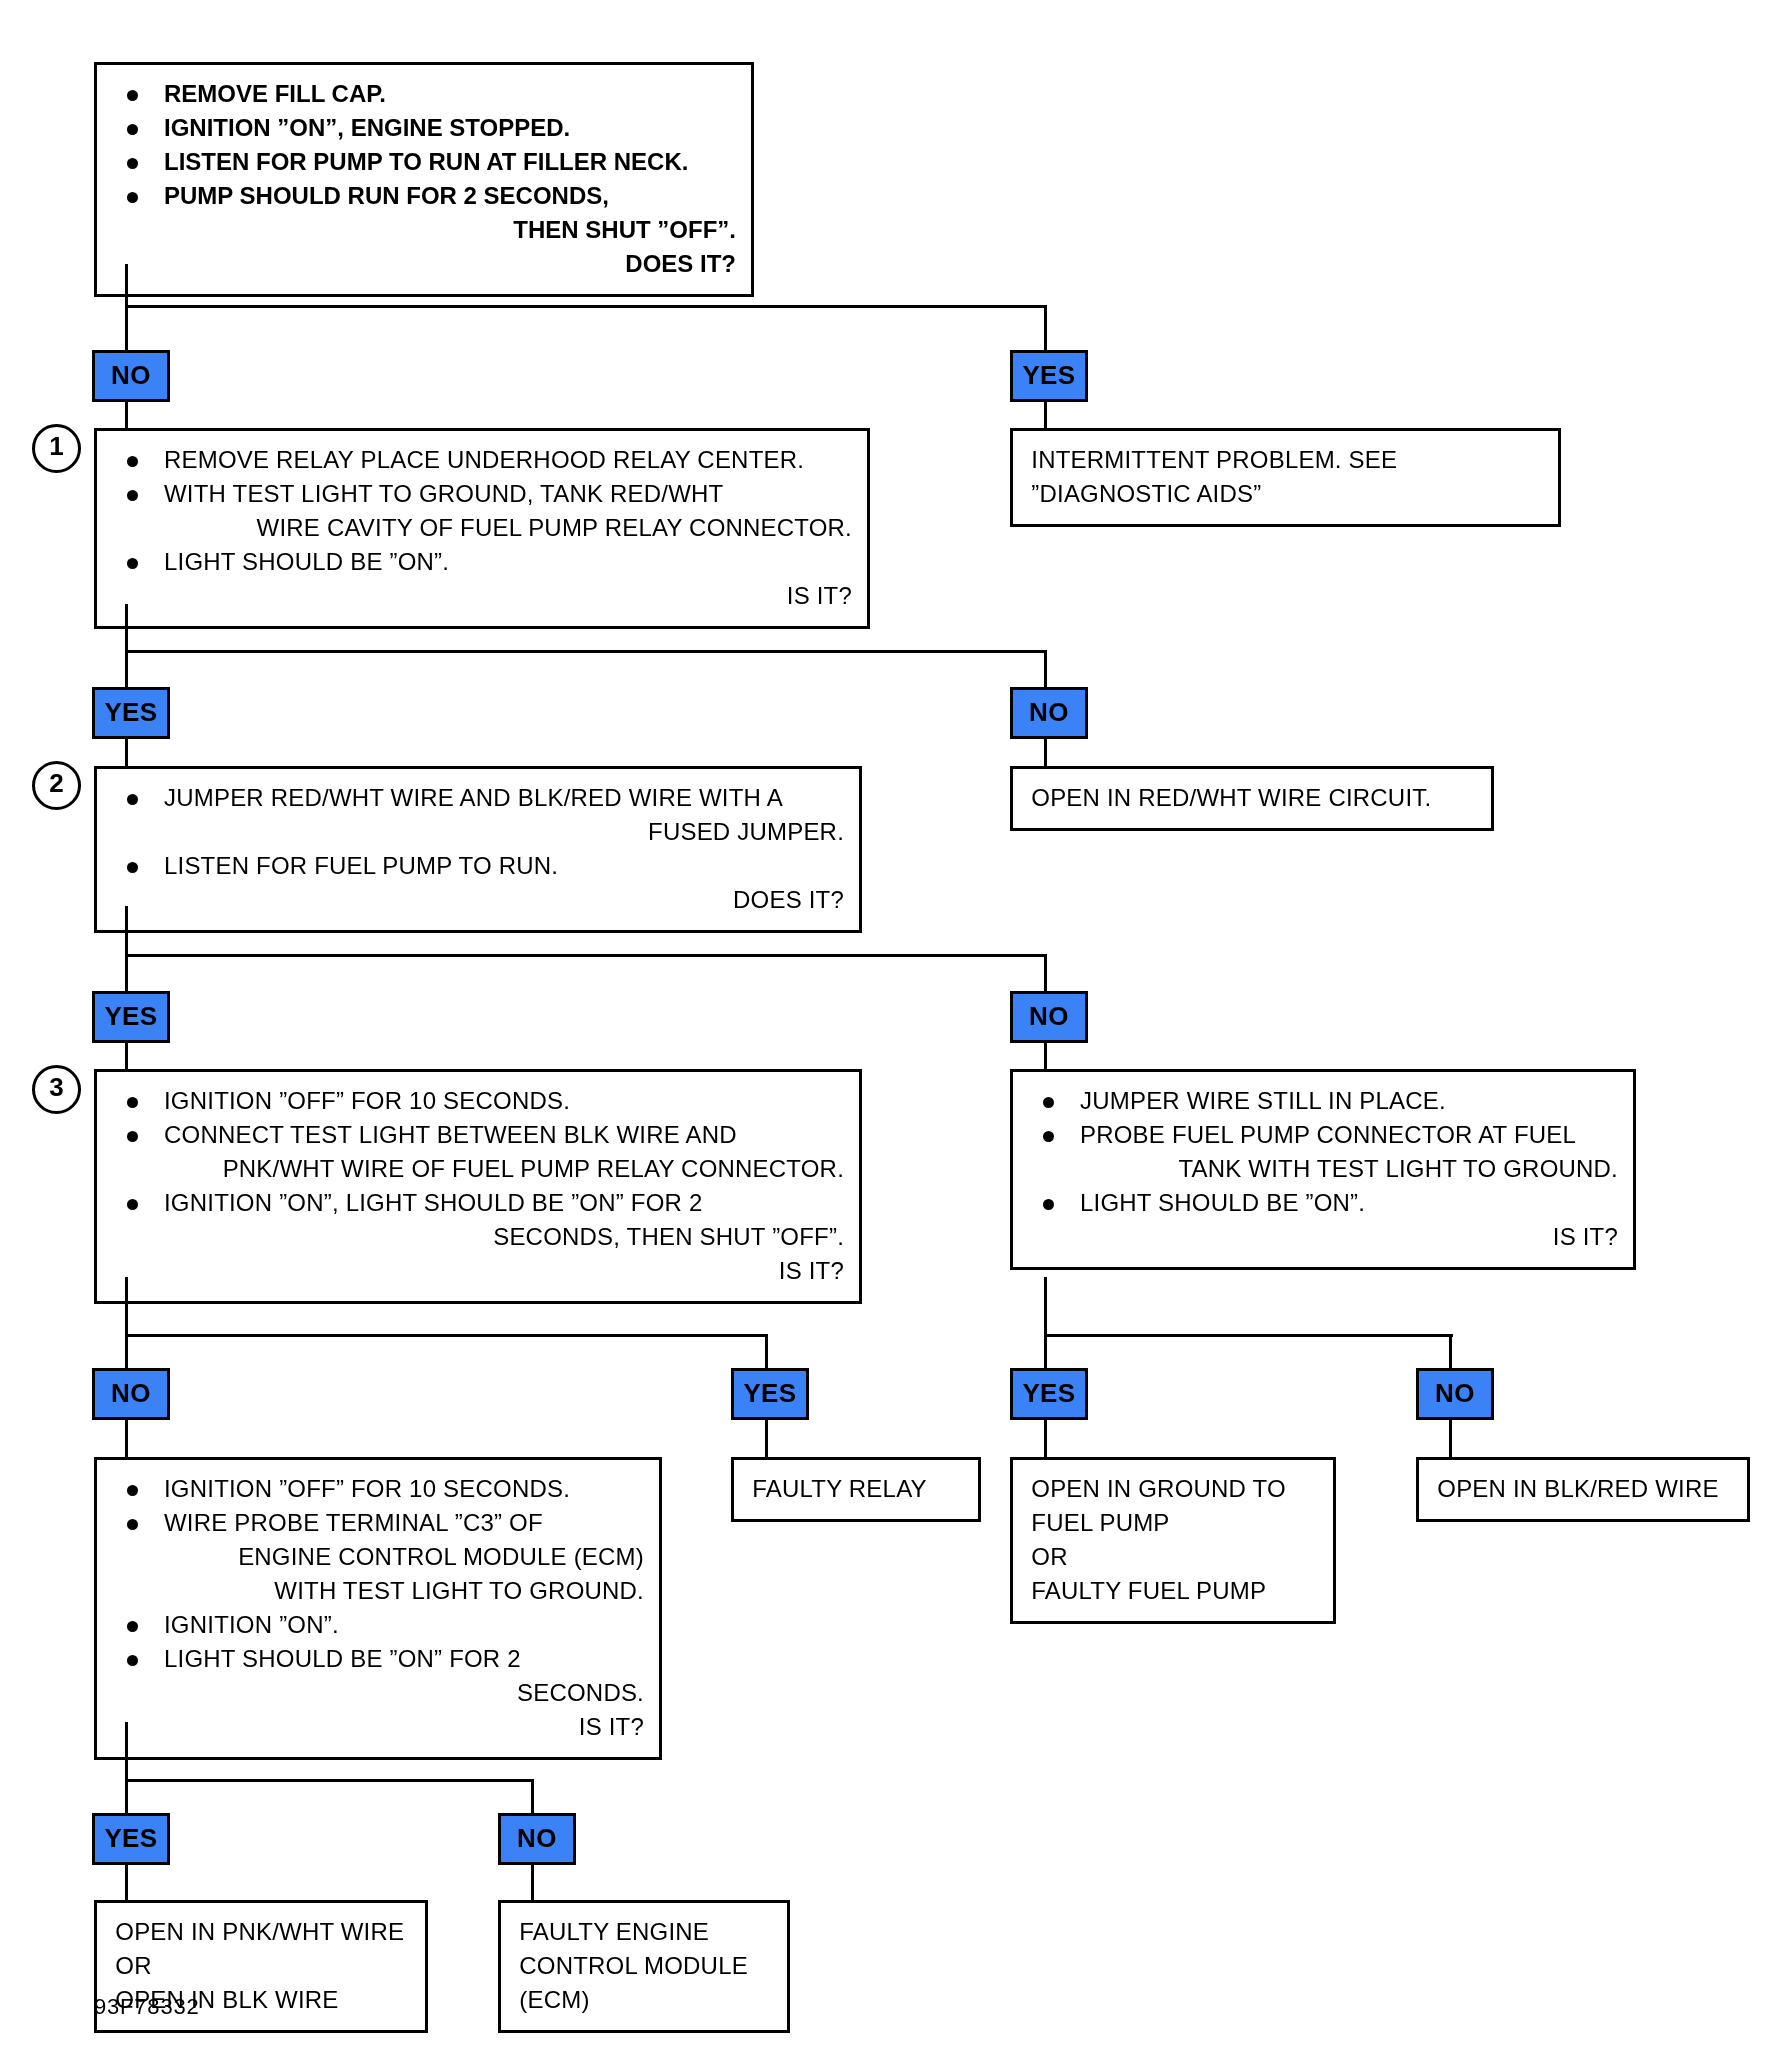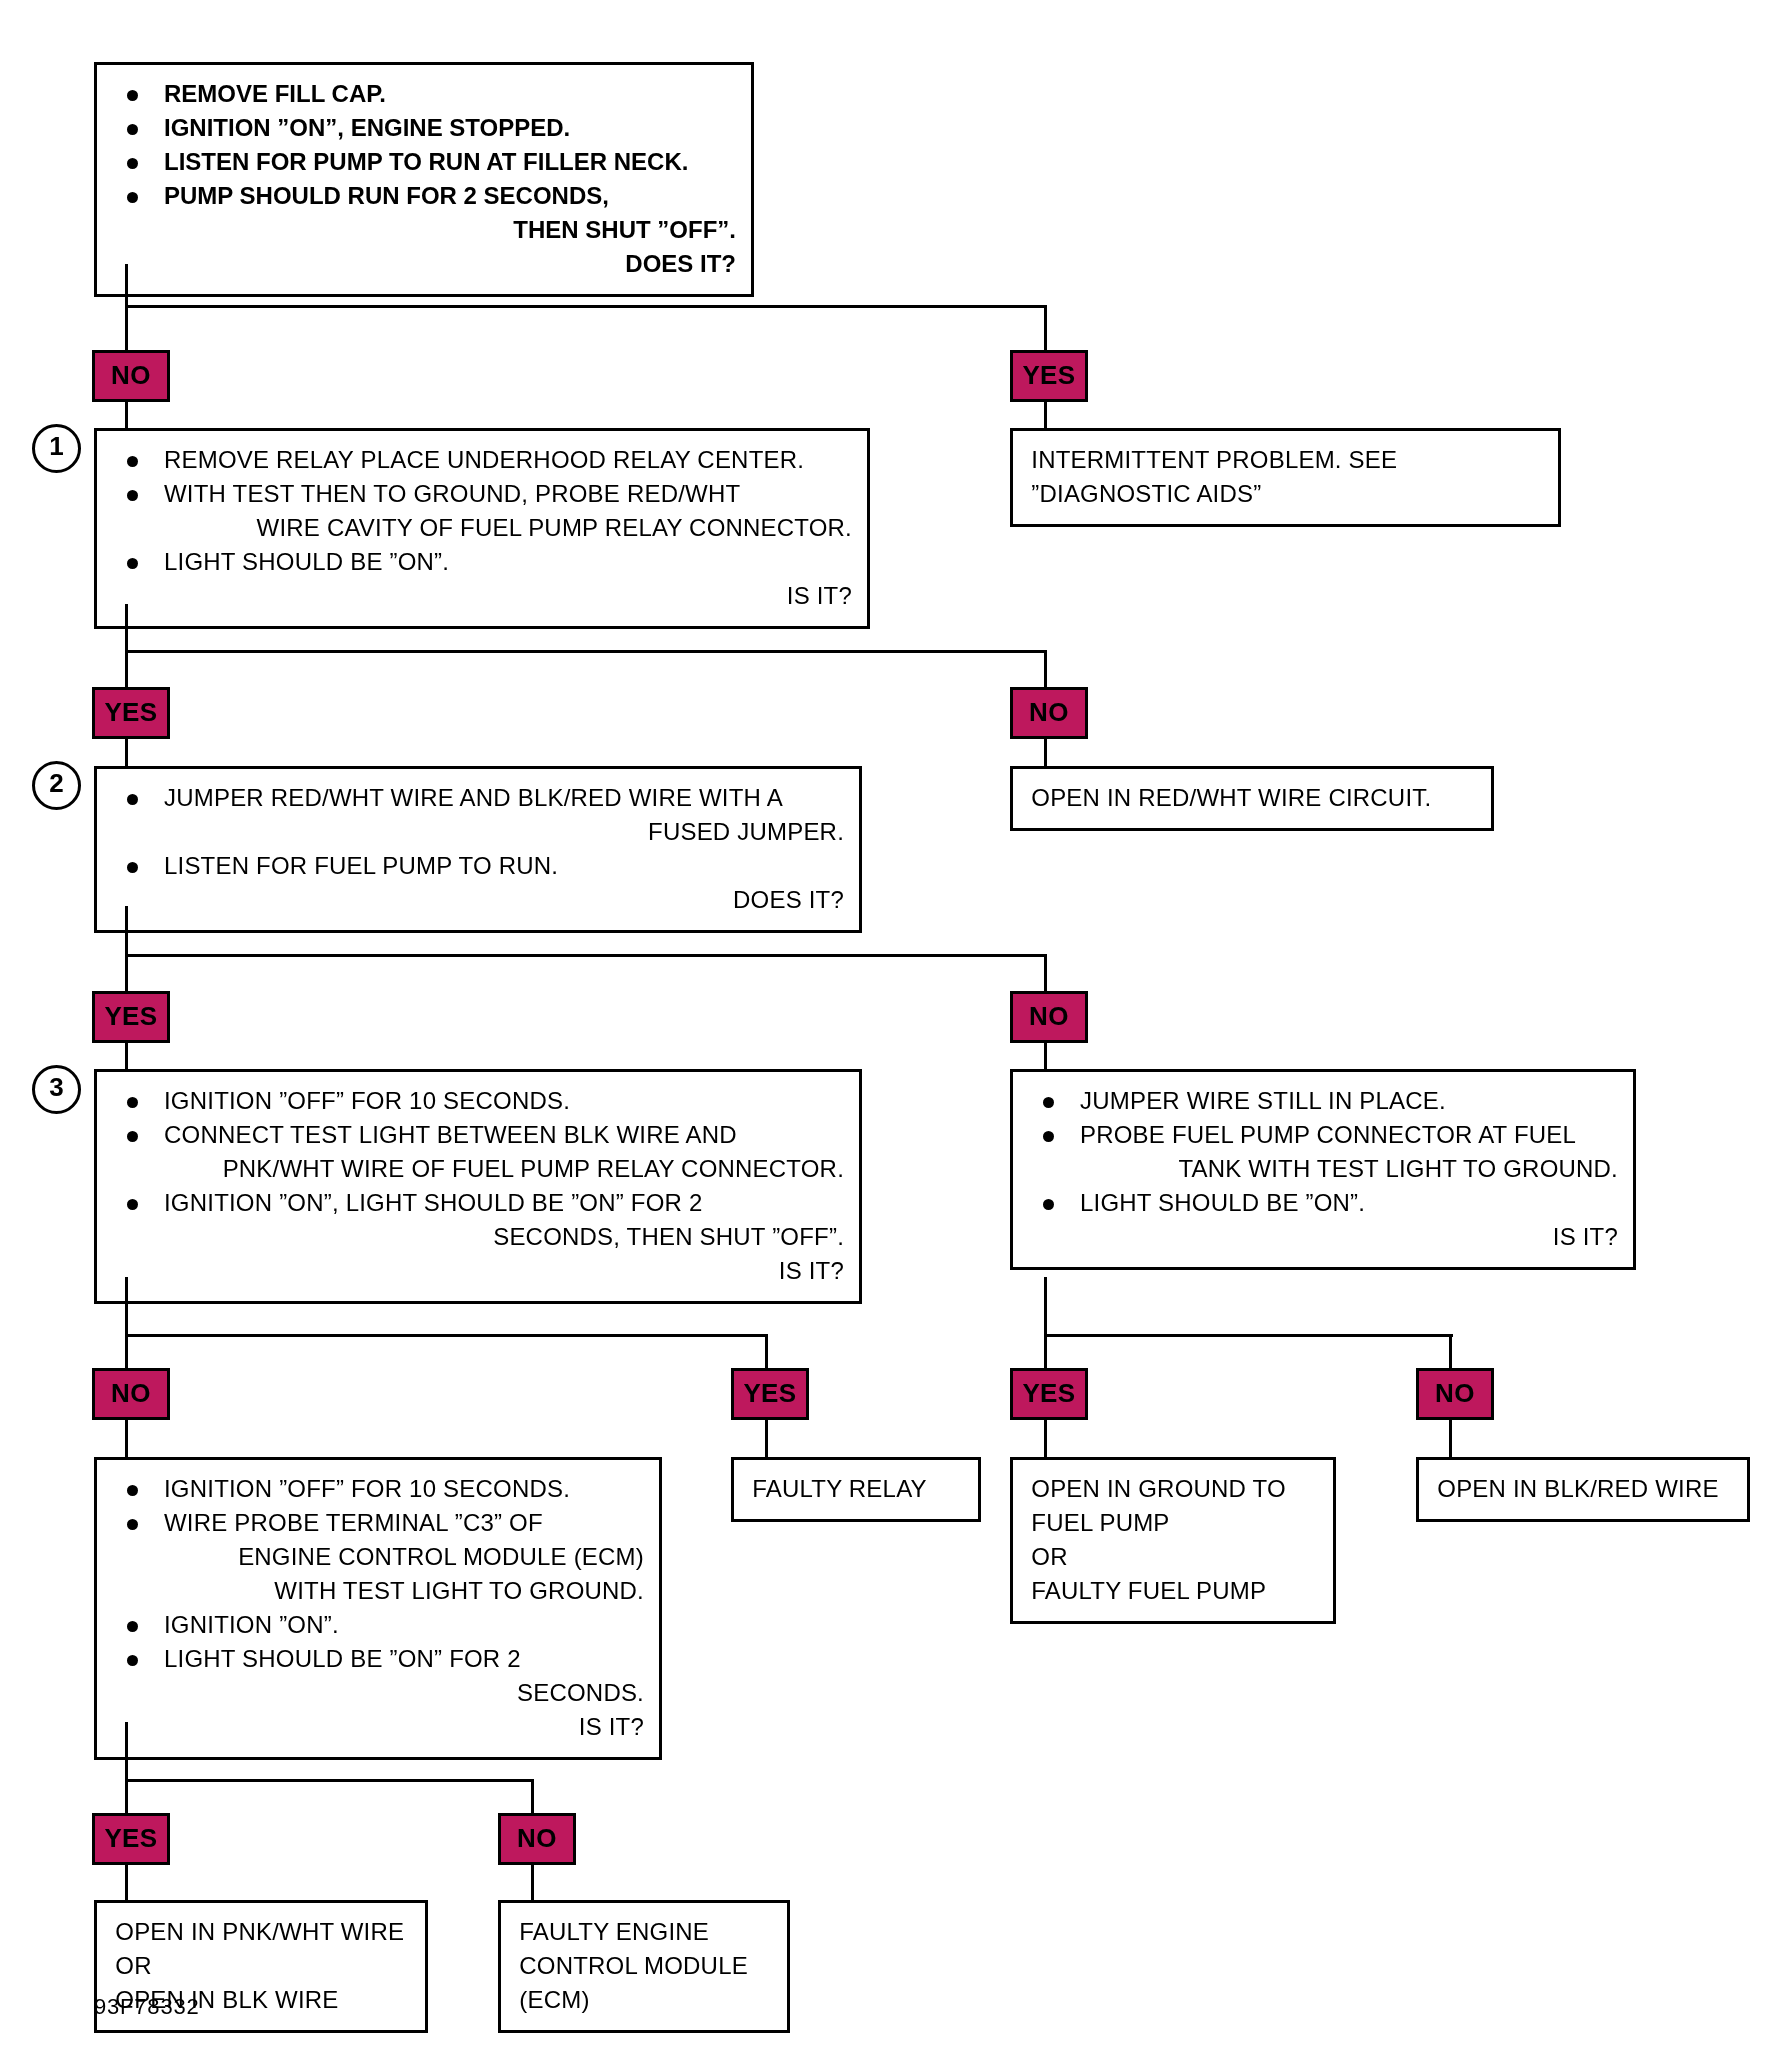--- a/index.html
+++ b/index.html
@@ -55,21 +55,21 @@
   }
 
   
   .box.heavy .line { font-weight: bold; letter-spacing: 0px; }
 
   
   .yn {
     position: absolute;
     box-sizing: border-box;
     border: 3.3px solid #000;
-    background: #be185d;
+    background: #3b82f6;
     width: 78px;
     height: 52px;
     line-height: 45px;
     text-align: center;
     font-size: 26px;
     font-weight: bold;
     letter-spacing: 0.4px;
   }
 
   
@@ -126,21 +126,21 @@
 
   <div class="yn" style="left:92px; top:350px;">NO</div>
   <div class="yn" style="left:1010px; top:350px;">YES</div>
 
   <div class="v" style="left:125px; top:400px; height:30px;"></div>
   <div class="v" style="left:1044px; top:400px; height:30px;"></div>
 
   <div class="step" style="left:32px; top:424px;">1</div>
   <div class="box" style="left:94px; top:428px; width:776px;">
     <div class="line item">REMOVE RELAY PLACE UNDERHOOD RELAY CENTER.</div>
-    <div class="line item">WITH TEST THEN TO GROUND, PROBE RED/WHT</div>
+    <div class="line item">WITH TEST LIGHT TO GROUND, TANK RED/WHT</div>
     <div class="line cont">WIRE CAVITY OF FUEL PUMP RELAY CONNECTOR.</div>
     <div class="line item">LIGHT SHOULD BE ”ON”.</div>
     <div class="line cont">IS IT?</div>
   </div>
 
   <div class="box" style="left:1010px; top:428px; width:551px;">
     <div class="line plain">INTERMITTENT PROBLEM.  SEE</div>
     <div class="line plain">”DIAGNOSTIC AIDS”</div>
   </div>
 

